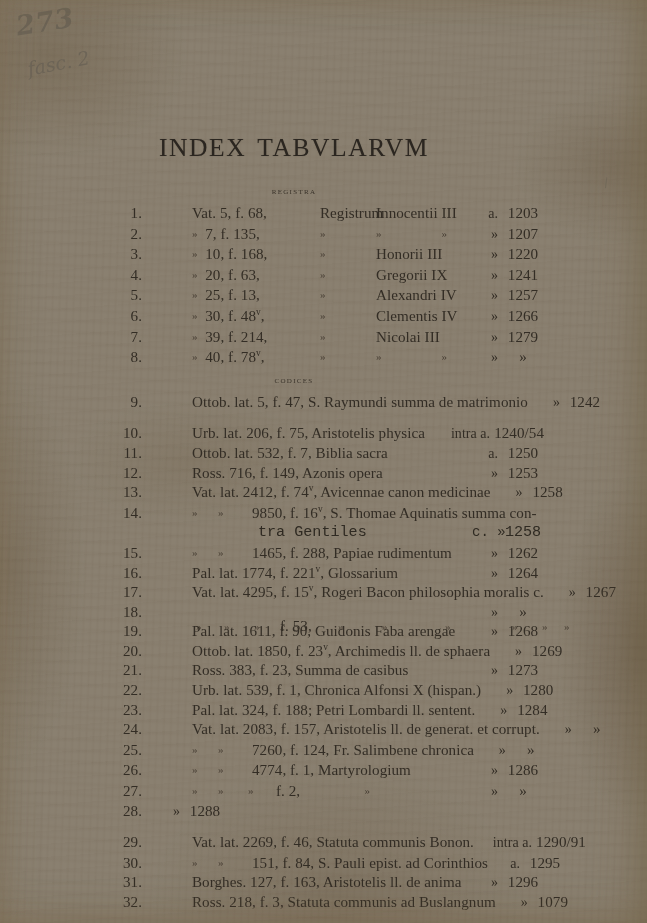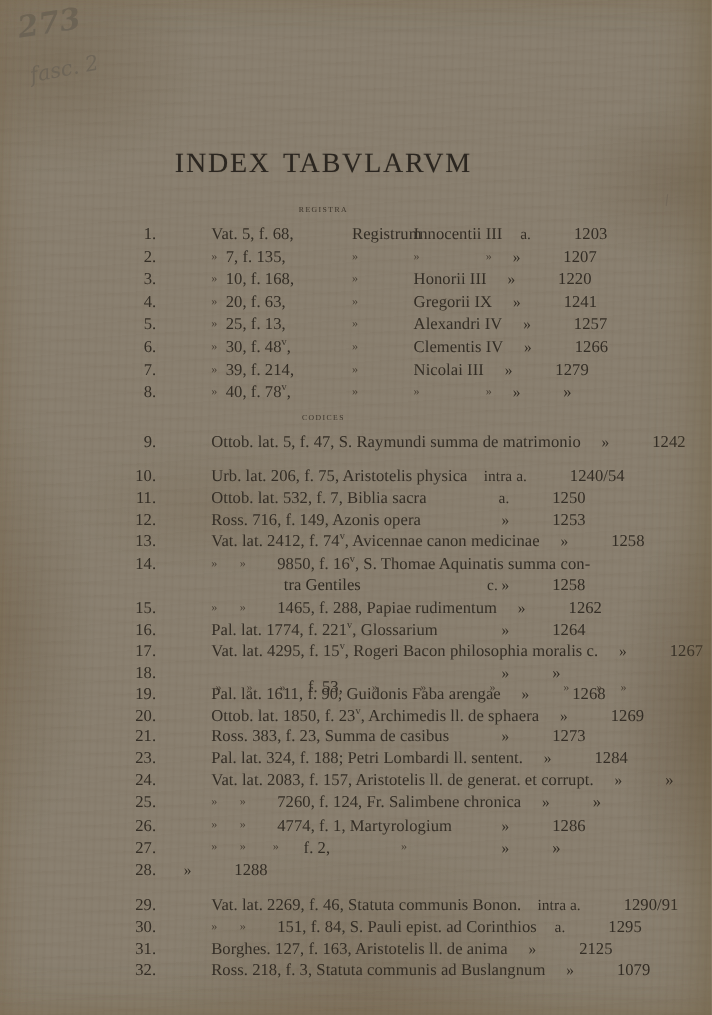--- a/index.html
+++ b/index.html
@@ -161,22 +161,21 @@
   .year-pre {
     display: inline-block;
     width: 26px;
     text-align: right;
     margin-right: 4px;
     font-size: 14px;
   }
   .year-val {
     display: inline-block;
     min-width: 42px;
-    text-align: left;
-    margin-left: 35px;
+    text-align: center;
   }
   .year-cell.wide { flex: 0 0 112px; }
   .year-cell.wide .year-pre { width: 54px; margin-top: 12px; }
 
   sup.v {
     font-size: 0.62em;
     vertical-align: super;
     line-height: 0;
   }
 
@@ -186,20 +185,21 @@
     color: #4a4136;
   }
 
   .cont-row {
     display: flex;
     font-size: 15.1px;
     line-height: 19.6px;
     padding-left: 118px;
     padding-right: 103px;
     white-space: nowrap;
+    font-family: Liberation Mono, monospace;
   }
   .cont-row .cont-text {
     flex: 1 1 auto;
     padding-left: 140px;
   }
   .reg-name { display: inline-block; }
 </style>
 </head>
 <body>
 
@@ -348,20 +348,26 @@
           <span class="body-cell"><span>Ottob. lat. 1850, f. 23<sup class="v">v</sup>, Archimedis ll. de sphaera</span></span>
           <span class="year-cell"><span class="year-pre">»</span><span class="year-val">1269</span></span>
         </li>
         <li class="row">
           <span class="num">21.</span>
           <span class="num-dot"></span>
           <span class="body-cell"><span>Ross. 383, f. 23, Summa de casibus</span></span>
           <span class="year-cell"><span class="year-pre">»</span><span class="year-val">1273</span></span>
         </li>
         <li class="row">
+          <span class="num">22.</span>
+          <span class="num-dot"></span>
+          <span class="body-cell"><span>Urb. lat. 539, f. 1, Chronica Alfonsi X (hispan.)</span></span>
+          <span class="year-cell"><span class="year-pre">»</span><span class="year-val">1280</span></span>
+        </li>
+        <li class="row">
           <span class="num">23.</span>
           <span class="num-dot"></span>
           <span class="body-cell"><span>Pal. lat. 324, f. 188; Petri Lombardi ll. sentent.</span></span>
           <span class="year-cell"><span class="year-pre">»</span><span class="year-val">1284</span></span>
         </li>
         <li class="row">
           <span class="num">24.</span>
           <span class="num-dot"></span>
           <span class="body-cell"><span>Vat. lat. 2083, f. 157, Aristotelis ll. de generat. et corrupt.</span></span>
           <span class="year-cell"><span class="year-pre">»</span><span class="year-val">»</span></span>
@@ -398,21 +404,21 @@
         <li class="row">
           <span class="num">30.</span>
           <span class="num-dot"></span>
           <span class="body-cell"><span class="ditto" style="display:inline-block;width:26px">»</span><span class="ditto" style="display:inline-block;width:34px">»</span><span>151, f. 84, S. Pauli epist. ad Corinthios</span></span>
           <span class="year-cell"><span class="year-pre">a.</span><span class="year-val">1295</span></span>
         </li>
         <li class="row">
           <span class="num">31.</span>
           <span class="num-dot"></span>
           <span class="body-cell"><span>Borghes. 127, f. 163, Aristotelis ll. de anima</span></span>
-          <span class="year-cell"><span class="year-pre">»</span><span class="year-val">2125</span></span>
+          <span class="year-cell"><span class="year-pre">»</span><span class="year-val">1296</span></span>
         </li>
         <li class="row">
           <span class="num">32.</span>
           <span class="num-dot"></span>
           <span class="body-cell"><span>Ross. 218, f. 3, Statuta communis ad Buslangnum</span></span>
           <span class="year-cell"><span class="year-pre">»</span><span class="year-val">1079</span></span>
         </li>
       </ul>
 
   </div>

